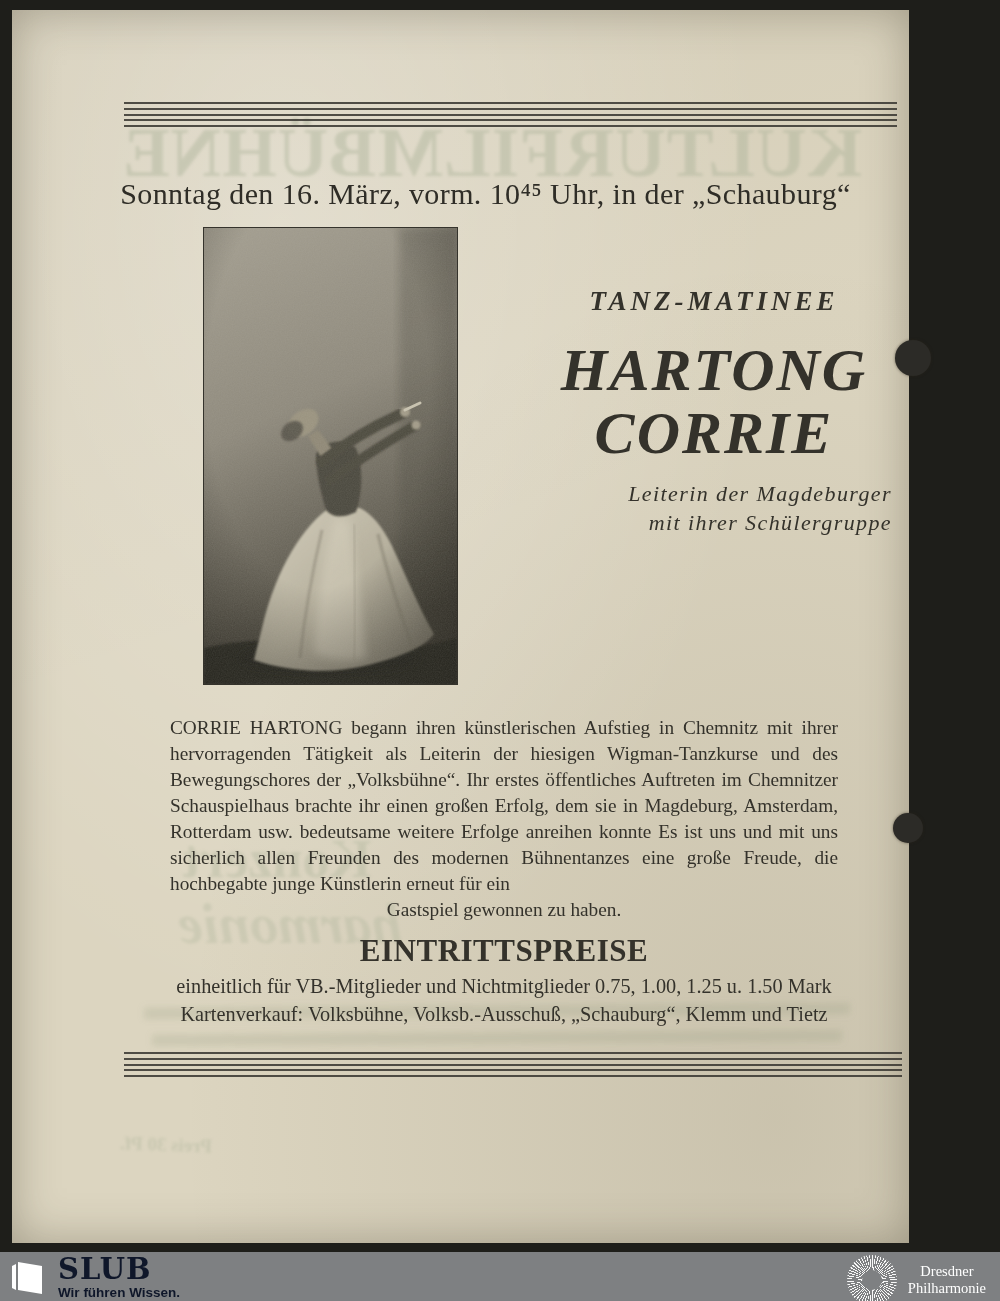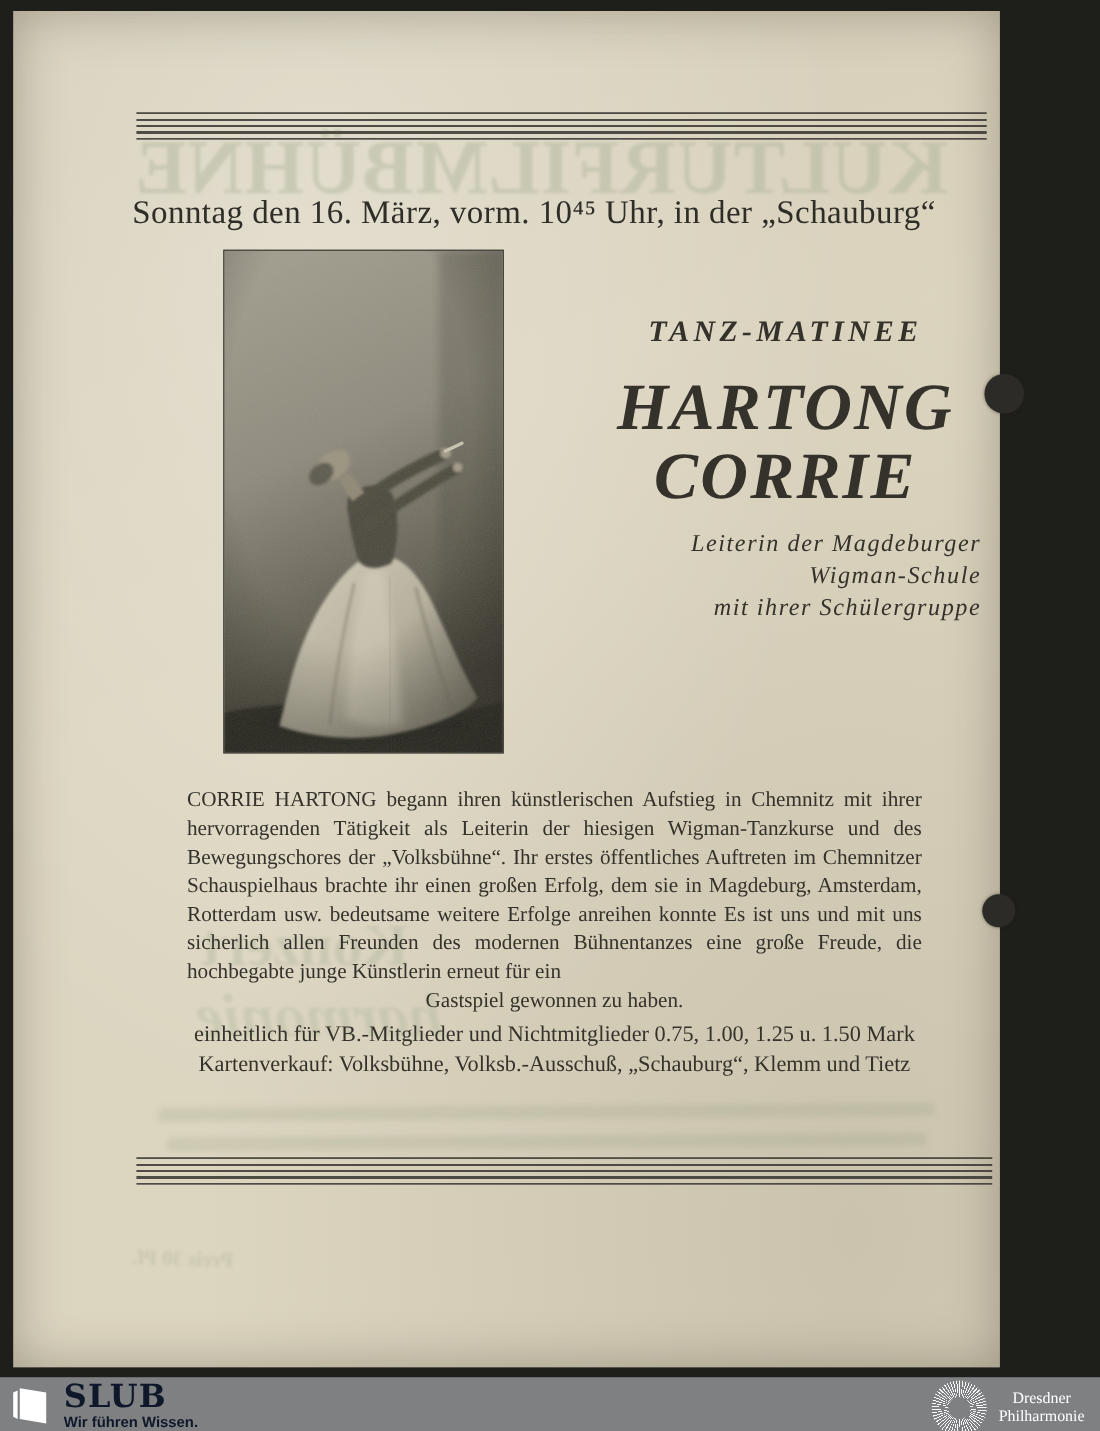--- a/index.html
+++ b/index.html
@@ -158,28 +158,28 @@
     </div>
 
     <div class="program">
       <div class="kicker">TANZ-MATINEE</div>
       <div class="name">
         <div>HARTONG</div>
         <div>CORRIE</div>
       </div>
       <div class="subtitle">
         <div>Leiterin der Magdeburger</div>
-        <div>Wigman-Schule</div>
         <div>mit ihrer Schülergruppe</div>
       </div>
     </div>
 
     <div class="lower-block">
       <div class="bodytext">CORRIE HARTONG begann ihren künstlerischen Aufstieg in Chemnitz mit ihrer hervorragenden Tätigkeit als Leiterin der hiesigen Wigman-Tanzkurse und des Bewegungschores der „Volksbühne“. Ihr erstes öffentliches Auftreten im Chemnitzer Schauspielhaus brachte ihr einen großen Erfolg, dem sie in Magdeburg, Amsterdam, Rotterdam usw. bedeutsame weitere Erfolge anreihen konnte  Es ist uns und mit uns sicherlich allen Freunden des modernen Bühnentanzes eine große Freude, die hochbegabte junge Künstlerin erneut für ein</div>
       <div class="closing">Gastspiel gewonnen zu haben.</div>
+      <div class="price-heading">EINTRITTSPREISE</div>
       <div class="price-line first">einheitlich für VB.-Mitglieder und Nichtmitglieder 0.75, 1.00, 1.25 u. 1.50 Mark</div>
       <div class="price-line">Kartenverkauf: Volksbühne, Volksb.-Ausschuß, „Schauburg“, Klemm und Tietz</div>
     </div>
 
     <div class="rules bottom"></div>
 
   </div>
 
   <div class="hole hole1"></div>
   <div class="hole hole2"></div>

